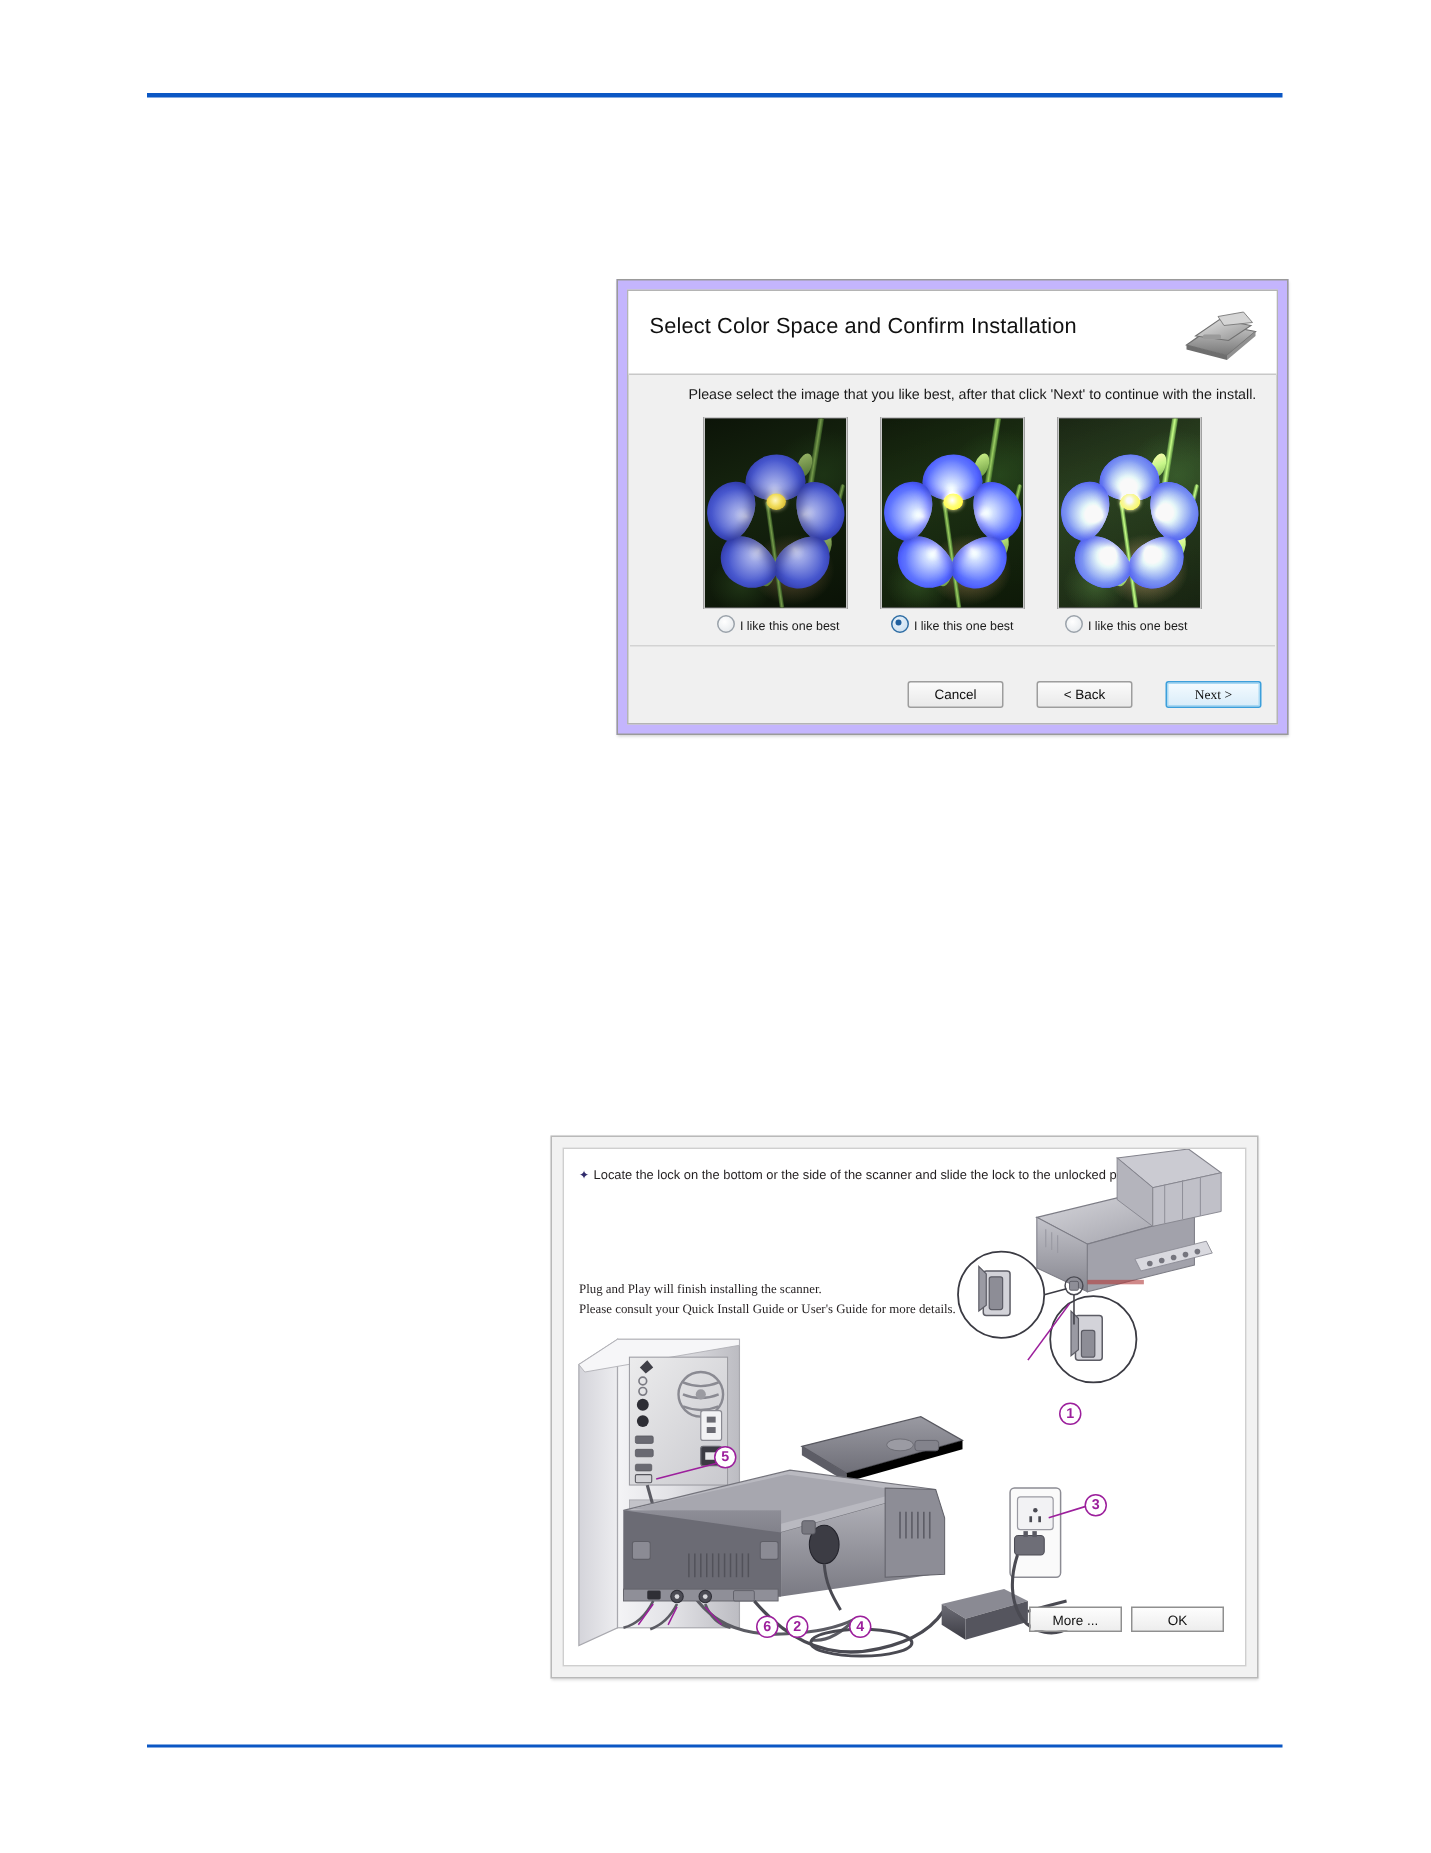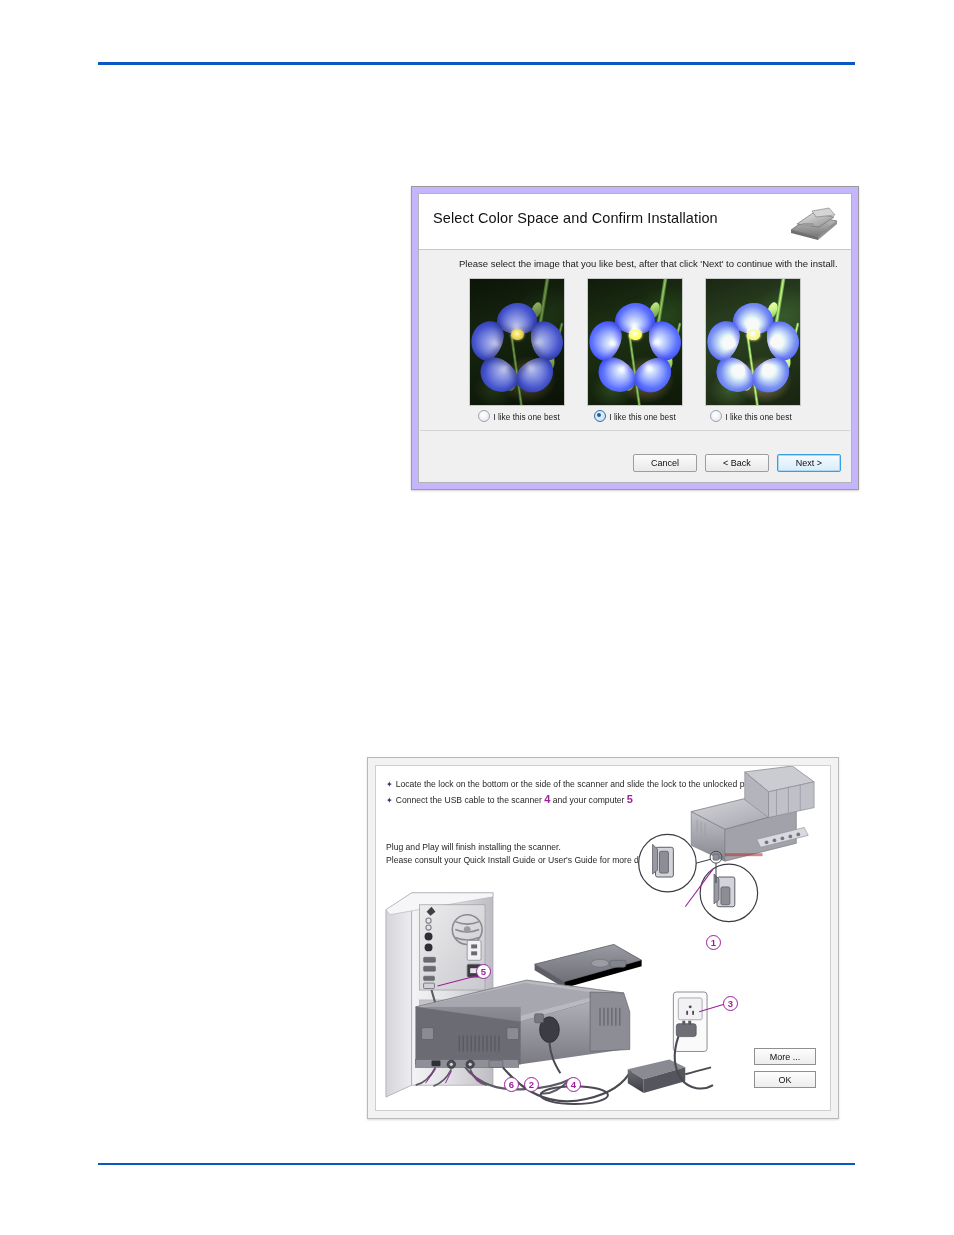--- a/index.html
+++ b/index.html
@@ -136,34 +136,35 @@
   .rdo.on::after {
     content:""; position:absolute; left:2px; top:2px; width:4px; height:4px;
     border-radius:50%; background:#1f5f9e;
   }
 
   .wiz-sep {
     position:absolute; left:1px; right:1px; top:236px; height:1px; background:#d3d3d3;
   }
   .wiz-buttons {
     position:absolute; right:10px; bottom:10px;
-    display:flex; gap:8px;
+    display:flex; gap:22px;
   }
   .btn {
     width:64px; height:18px;
     font-size:9px; color:#0d0d0d;
     background:linear-gradient(180deg,#fbfbfb,#e9e9e9);
     border:1px solid #9d9d9d; border-radius:2px;
     display:flex; align-items:center; justify-content:center;
     box-sizing:border-box; cursor:default;
   }
   .btn.default {
     border:1px solid #3c9fdb;
     box-shadow:0 0 0 1px #a8d8f3 inset;
     background:linear-gradient(180deg,#f4fbff,#d9ecf9);
+    font-family:Liberation Serif, serif;
   }
 
   
   .setup {
     position:absolute; left:367px; top:757px; width:472px; height:362px;
     background:#f2f2f2;
     border:1px solid #b9b9b9;
     box-sizing:border-box;
     box-shadow:0 1px 2px rgba(0,0,0,0.15);
   }
@@ -175,30 +176,30 @@
   .steps {
     position:absolute; left:10px; top:10px; right:10px;
   }
   .step {
     font-size:8.6px; color:#231f20; line-height:14.4px;
     white-space:nowrap;
   }
   .bullet { color:#2f2a6b; font-size:8px; margin-right:3px; }
   .num { color:#9c1f9c; font-weight:bold; font-size:11px; }
   .note {
-    position:absolute; left:10px; top:75px;
-    font-size:8.6px; color:#231f20; line-height:12.6px;
+    position:absolute; left:10px; top:87px;
+    font-size:8.6px; color:#231f20; line-height:12.6px;font-family:Liberation Serif, serif;
   }
 
   
   .illus { position:absolute; inset:0; pointer-events:none; }
 
   .setup-buttons {
     position:absolute; right:14px; bottom:22px;
-    display:flex; flex-direction:column; gap:6px;
+    display:flex; flex-direction:row; gap:6px;
   }
   .sbtn {
     width:62px; height:17px;
     font-size:9px; color:#111;
     background:linear-gradient(180deg,#fdfdfd,#ededed);
     border:1px solid #8f8f8f;
     display:flex; align-items:center; justify-content:center;
     box-sizing:border-box; cursor:default;
   }
 
@@ -323,23 +324,20 @@
   </div>
 </div>
 
 <div class="setup">
   <div class="setup-inner">
 
     <div class="steps">
       <div class="step">
         <span class="bullet">✦</span><span>Locate the lock on the bottom or the side of the scanner and slide the lock to the unlocked position </span><span class="num">1</span>
       </div>
-      <div class="step">
-        <span class="bullet">✦</span><span>Connect the USB cable to the scanner </span><span class="num">4</span><span> and your computer </span><span class="num">5</span>
-      </div>
     </div>
 
     <div class="note">
       <div>Plug and Play will finish installing the scanner.</div>
       <div>Please consult your Quick Install Guide or User's Guide for more details.</div>
     </div>
 
     <svg class="illus" viewBox="0 0 458 348">
       <defs>
         <linearGradient id="g-case" x1="0" y1="0" x2="1" y2="0">

